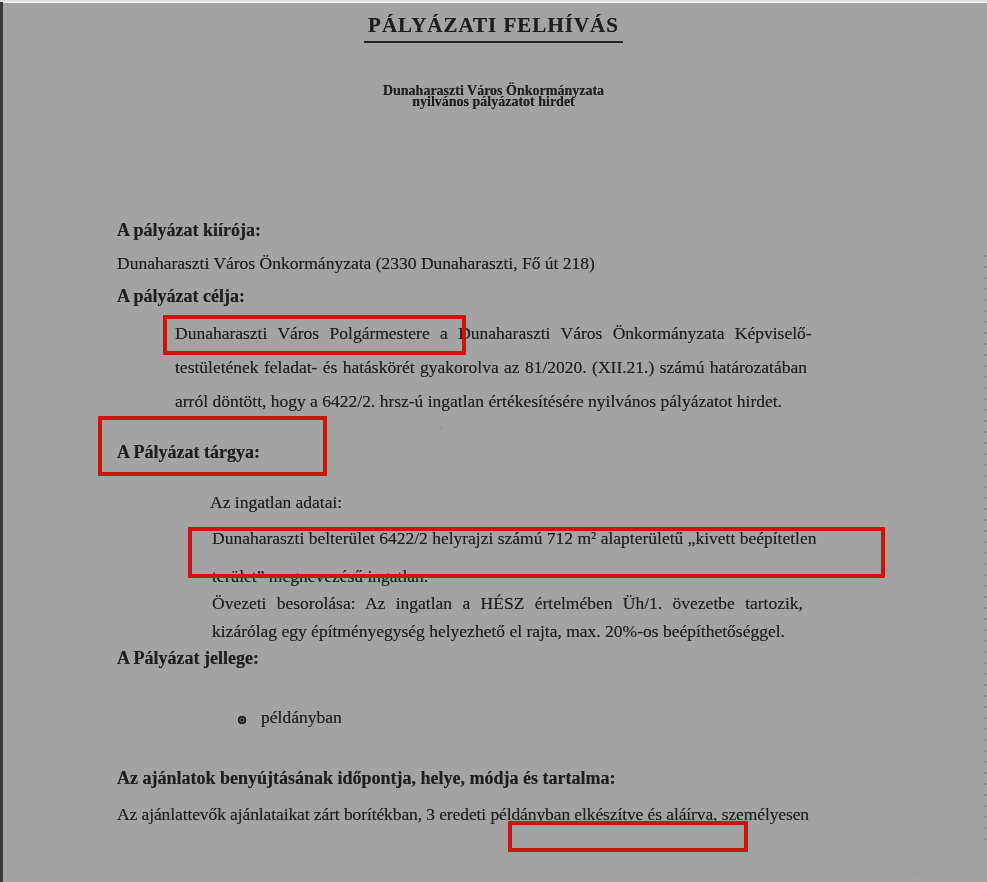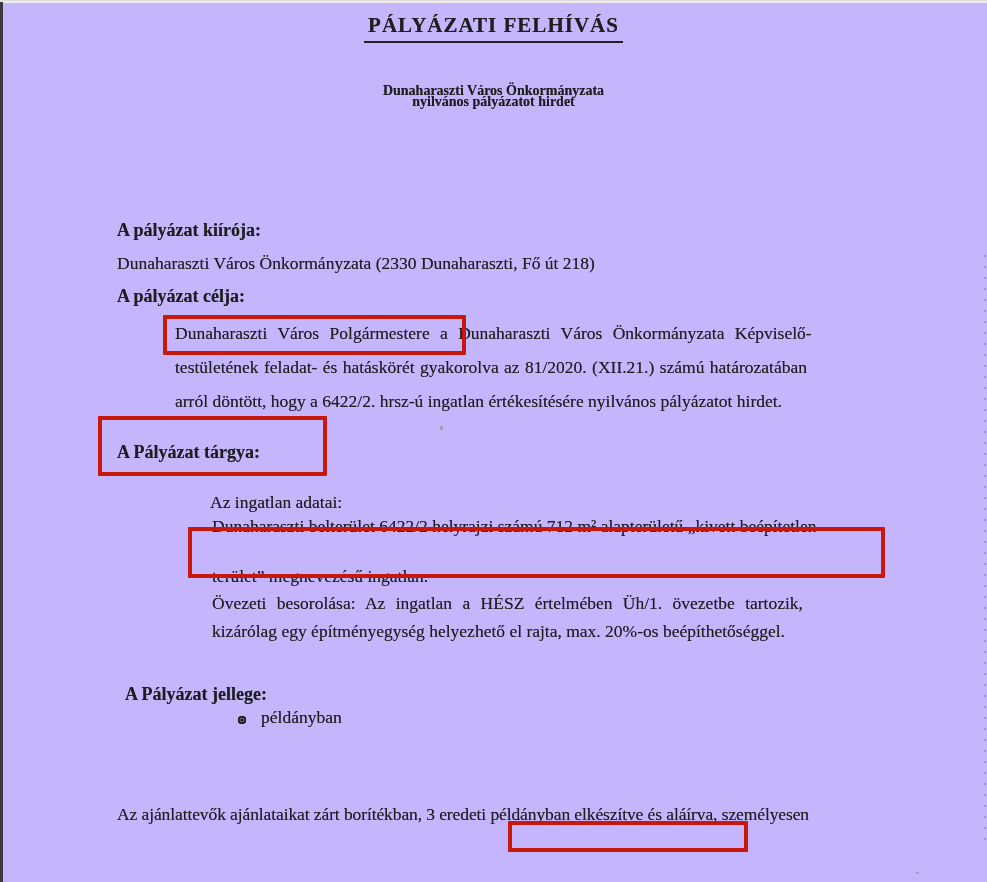--- a/index.html
+++ b/index.html
@@ -1,17 +1,17 @@
 <!DOCTYPE html>
 <html style="--red: #c9170d;"><head>
 <meta charset="utf-8">
 <style>
   html,body{margin:0;padding:0;background:#ffffff;}
   .page{
-    position:relative;width:987px;height:882px;background:#c4b5fd;overflow:hidden;
+    position:relative;width:987px;height:882px;background:#a3a3a3;overflow:hidden;
     font-family:"Liberation Serif","DejaVu Serif",serif;color:#1e1e1e;
   }
   .edge-top{position:absolute;left:0;top:0;width:987px;height:3px;
     background:linear-gradient(180deg,#dcdcdc,#f4f4f4);}
   .edge-left{position:absolute;left:0;top:2px;width:3px;height:880px;background:#3a3a3a;}
   .edge-noise{position:absolute;right:1px;top:255px;width:2px;height:590px;opacity:.45;
     background:repeating-linear-gradient(180deg,rgba(90,90,90,.8) 0 2px,transparent 2px 11px);}
   .speck{position:absolute;background:#9a9a9a;border-radius:50%;}
 
   .txt{position:absolute;white-space:nowrap;font-size:17px;line-height:1.25;
@@ -51,29 +51,30 @@
   <div class="txt b heading" style="left:117px;top:219px;">A pályázat kiírója:</div>
   <div class="txt body1" style="left:117px;top:253px;">Dunaharaszti Város Önkormányzata (2330 Dunaharaszti, Fő út 218)</div>
 
   <div class="txt b heading" style="left:117px;top:285px;">A pályázat célja:</div>
   <div class="txt body1" style="left:175px;top:323px;word-spacing:6px;">Dunaharaszti Város Polgármestere a Dunaharaszti Város Önkormányzata Képviselő-</div>
   <div class="txt body1" style="left:175px;top:357px;word-spacing:1px;">testületének feladat- és hatáskörét gyakorolva az 81/2020. (XII.21.) számú határozatában</div>
   <div class="txt body1" style="left:175px;top:391px;">arról döntött, hogy a 6422/2. hrsz-ú ingatlan értékesítésére nyilvános pályázatot hirdet.</div>
 
   <div class="txt b heading" style="left:117px;top:441px;">A Pályázat tárgya:</div>
   <div class="txt body1" style="left:210px;top:492px;">Az ingatlan adatai:</div>
-  <div class="txt body1" style="left:212px;top:516px;">Dunaharaszti belterület 6422/2 helyrajzi számú 712 m² alapterületű „kivett beépítetlen</div>
+  <div class="txt body1" style="left:212px;top:528px;">Dunaharaszti belterület 6422/2 helyrajzi számú 712 m² alapterületű „kivett beépítetlen</div>
   <div class="txt body1" style="left:212px;top:566px;">terület” megnevezésű ingatlan.</div>
   <div class="txt body1" style="left:212px;top:593px;word-spacing:6px;">Övezeti besorolása: Az ingatlan a HÉSZ értelmében Üh/1. övezetbe tartozik,</div>
   <div class="txt body1" style="left:212px;top:621px;">kizárólag egy építményegység helyezhető el rajta, max. 20%-os beépíthetőséggel.</div>
 
-  <div class="txt b heading" style="left:117px;top:683px;margin-left:8px;">A Pályázat jellege:</div>
+  <div class="txt b heading" style="left:117px;top:647px;">A Pályázat jellege:</div>
   <div class="bullet-dot" style="left:238px;top:716px;"></div>
   <div class="txt body1" style="left:261px;top:707px;">példányban</div>
 
+  <div class="txt b heading" style="left:117px;top:767px;">Az ajánlatok benyújtásának időpontja, helye, módja és tartalma:</div>
   <div class="txt body1" style="left:117px;top:804px;letter-spacing:-0.1px;">Az ajánlattevők ajánlataikat zárt borítékban, 3 eredeti példányban elkészítve és aláírva, személyesen</div>
 
   <div class="redbox" style="left:163px;top:315px;width:303px;height:40px;"></div>
   <div class="redbox" style="left:98px; top:416px;width:229px;height:60px;"></div>
   <div class="redbox" style="left:188px;top:527px;width:697px;height:51px;"></div>
   <div class="redbox" style="left:508px;top:821px;width:240px;height:31px;"></div>
 
 </div>
 
 </body></html>

